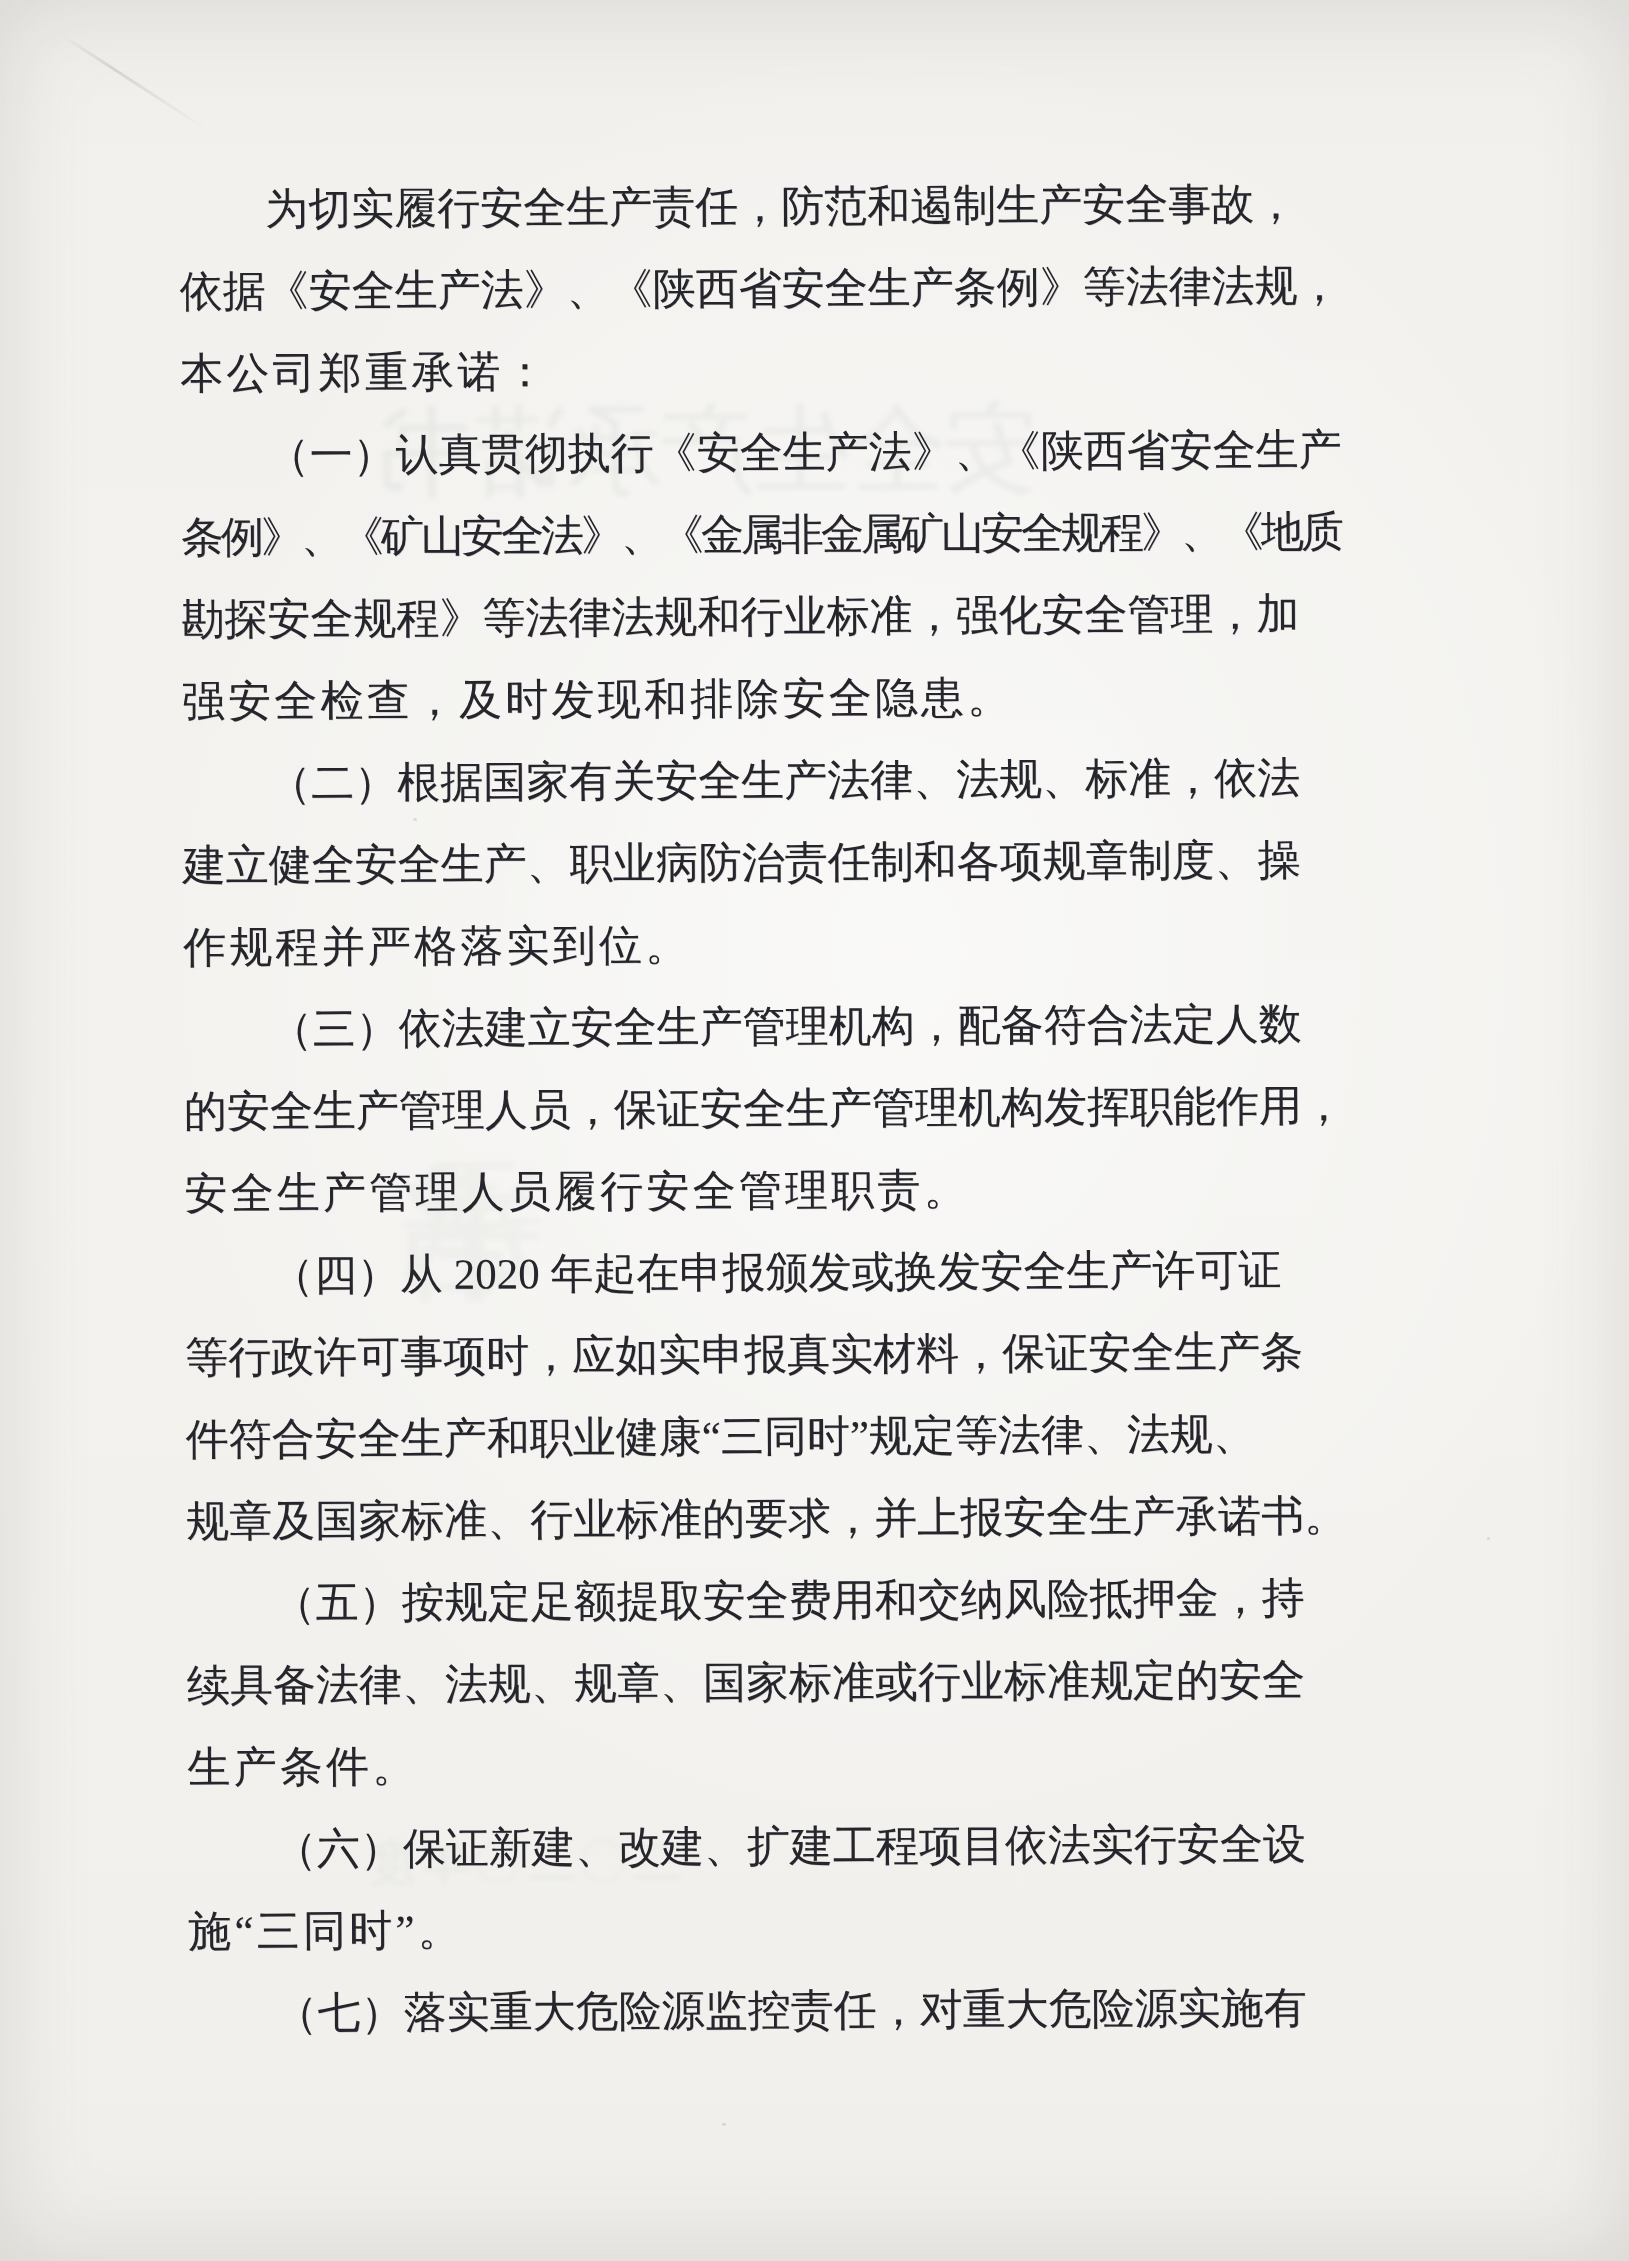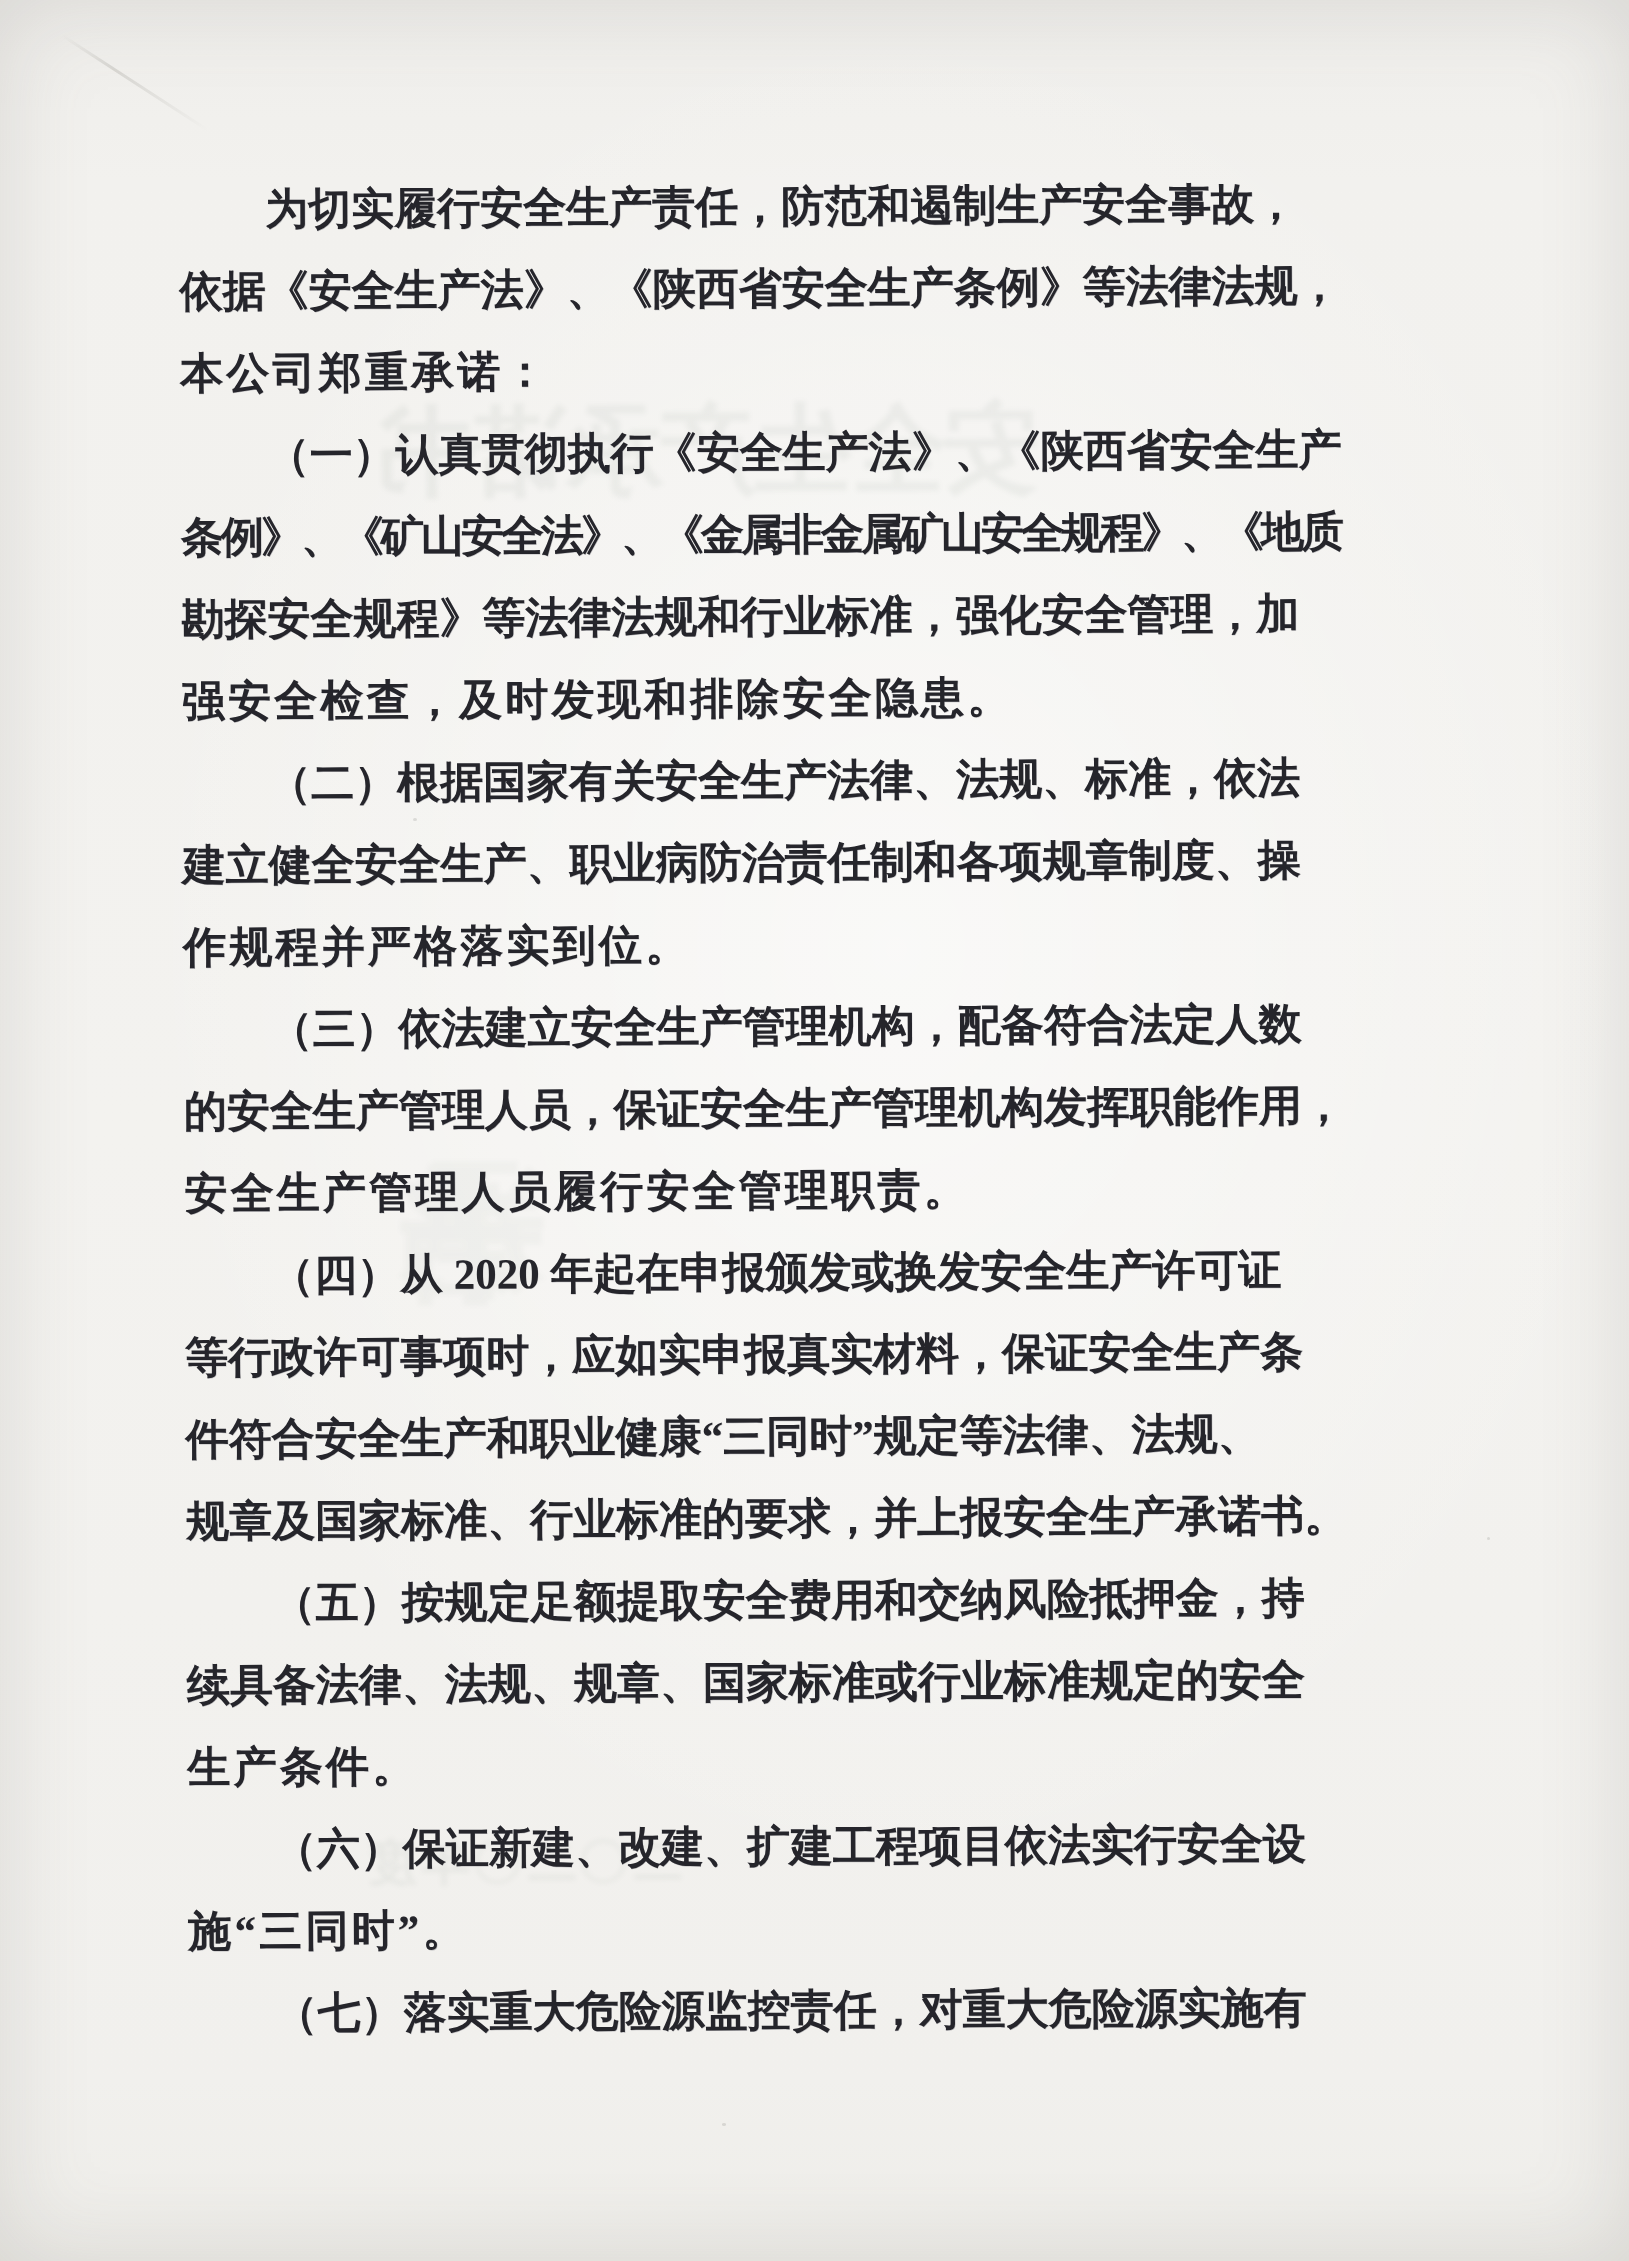--- a/index.html
+++ b/index.html
@@ -7,21 +7,20 @@
     width: 1630px; height: 2261px;
     overflow: hidden; position: relative;
     background: #f1f0ed;
     font-family: "Liberation Serif", "DejaVu Serif", serif;
   }
   .page {
     position: absolute; inset: 0;
     background:
       radial-gradient(ellipse 1096px 1354px at 55% 42%, rgba(255,255,255,0.55), rgba(255,255,255,0) 70%),
       linear-gradient(180deg, #efeeeb 0%, #f2f1ee 8%, #f3f2ef 50%, #f1f0ed 92%, #eeede9 100%);
-    font-weight: bold;
   }
   .vignette {
     position: absolute; inset: 0; pointer-events: none;
     box-shadow: inset 0 0 90px rgba(110,108,100,0.18);
   }
   .crease {
     position: absolute; left: 62px; top: 34px; width: 174px; height: 3.2px;
     transform: rotate(33deg); transform-origin: left center;
     background: linear-gradient(90deg, rgba(255,255,255,0) 0%, rgba(125,123,115,0.22) 35%, rgba(125,123,115,0.10) 70%, rgba(255,255,255,0) 100%);
     border-radius: 1.9px;

